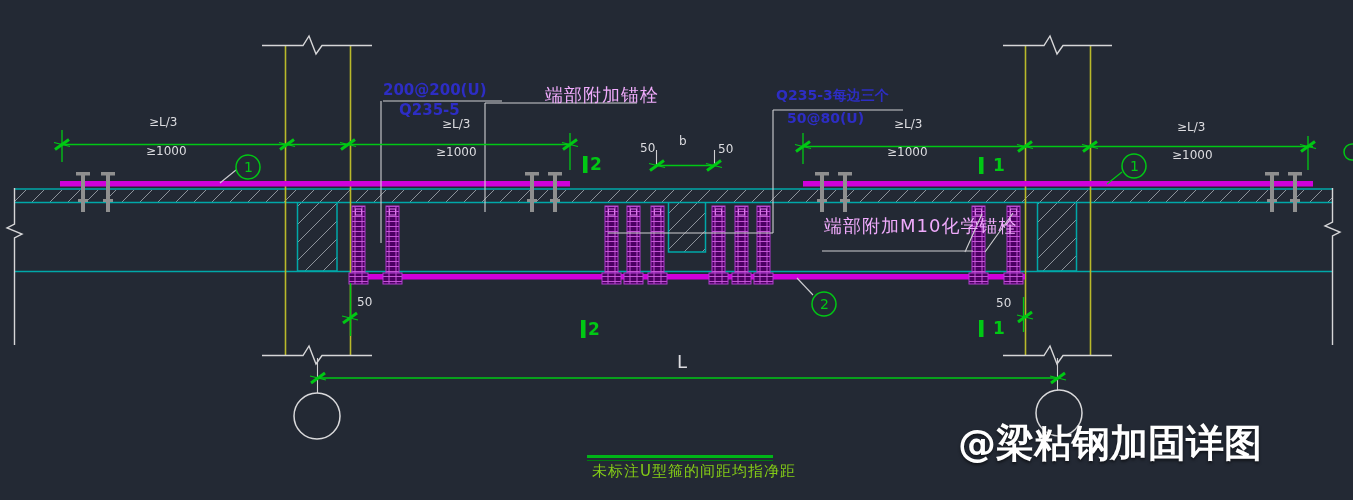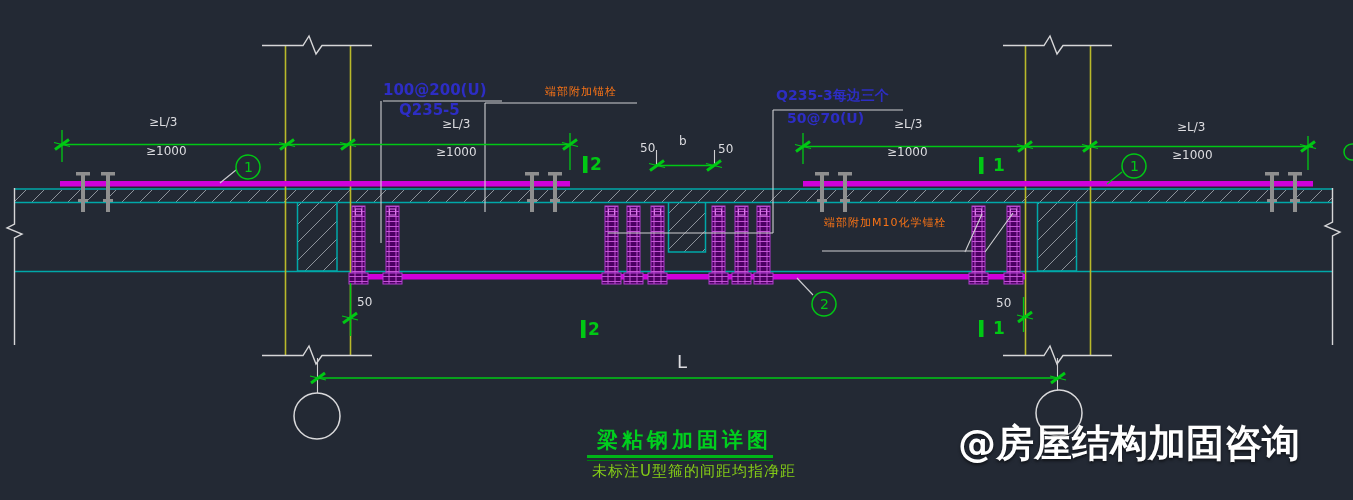--- a/index.html
+++ b/index.html
@@ -1,21 +1,21 @@
 <!DOCTYPE html>
 <html><head>
 <meta charset="utf-8">
 <style>
   html,body{margin:0;padding:0;background:#111;}
   .stage{position:relative;width:1353px;height:500px;background:#232934;overflow:hidden;
          font-family:"DejaVu Sans",sans-serif;}
   svg{position:absolute;left:0;top:0;}
   .t{position:absolute;white-space:nowrap;line-height:1;font-family:"DejaVu Sans",sans-serif;}
   .dim{color:#dcdce0;font-size:12px;}
-  .cjk{color:#f97316;font-size:11px;letter-spacing:1px;}
+  .cjk{color:#f0abfc;font-size:18px;letter-spacing:1px;}
   .blue{color:#2d2dc4;font-size:15px;font-weight:600;}
   .blue.sm{font-size:14px;}
   .grn{color:#00c814;}
   .secnum{font-size:17px;font-weight:600;}
   .callout{font-size:14px;}
   .title{color:#00cf1e;font-size:21px;font-weight:bold;letter-spacing:4px;}
   .subtitle{color:#84cc16;font-size:15px;letter-spacing:1px;text-align:center;}
   .uline1{position:absolute;background:#00b518;height:3px;}
   .uline2{position:absolute;background:#00790f;height:1px;}
   .wm{color:#fff;text-shadow:0 2px 3px rgba(0,0,0,.55);}
@@ -183,37 +183,36 @@
 
 <span class="t dim" style="left:640px;top:142px">50</span>
 <span class="t dim" style="left:679px;top:135px">b</span>
 <span class="t dim" style="left:718px;top:143px">50</span>
 
 <span class="t dim" style="left:357px;top:296px">50</span>
 <span class="t dim" style="left:996px;top:297px">50</span>
 
 <span class="t dim" style="left:677px;top:353px;font-size:18px">L</span>
 
-<span class="t blue" style="left:383px;top:83px">100@200(U)</span>
+<span class="t blue" style="left:383px;top:83px">200@200(U)</span>
 <span class="t blue" style="left:399px;top:103px">Q235-5</span>
 <span class="t blue sm" style="left:776px;top:88px">Q235-3每边三个</span>
-<span class="t blue sm" style="left:787px;top:111px">50@70(U)</span>
+<span class="t blue sm" style="left:787px;top:111px">50@80(U)</span>
 
 <span class="t cjk" style="left:545px;top:86px">端部附加锚栓</span>
 <span class="t cjk" style="left:824px;top:217px">端部附加M10化学锚栓</span>
 
 <span class="t grn secnum" style="left:590px;top:156px">2</span>
 <span class="t grn secnum" style="left:588px;top:321px">2</span>
 <span class="t grn secnum" style="left:993px;top:157px">1</span>
 <span class="t grn secnum" style="left:993px;top:320px">1</span>
 
 <span class="t grn callout" style="left:244px;top:160px">1</span>
 <span class="t grn callout" style="left:1130px;top:159px">1</span>
 <span class="t grn callout" style="left:820px;top:297px">2</span>
 
-<span class="t title" style="left:597px;top:430px">梁粘钢加固详图</span>
 <div class="uline1" style="left:587px;top:455px;width:186px"></div>
 <div class="uline2" style="left:587px;top:460px;width:186px"></div>
 <span class="t subtitle" style="left:592px;top:464px">未标注U型箍的间距均指净距</span>
 
-<span class="t wm wm-account" style="left:958px;top:424px">@房屋结构加固咨询</span>
+<span class="t wm wm-account" style="left:958px;top:424px">@梁粘钢加固详图</span>
 
 </div>
 
 </body></html>

